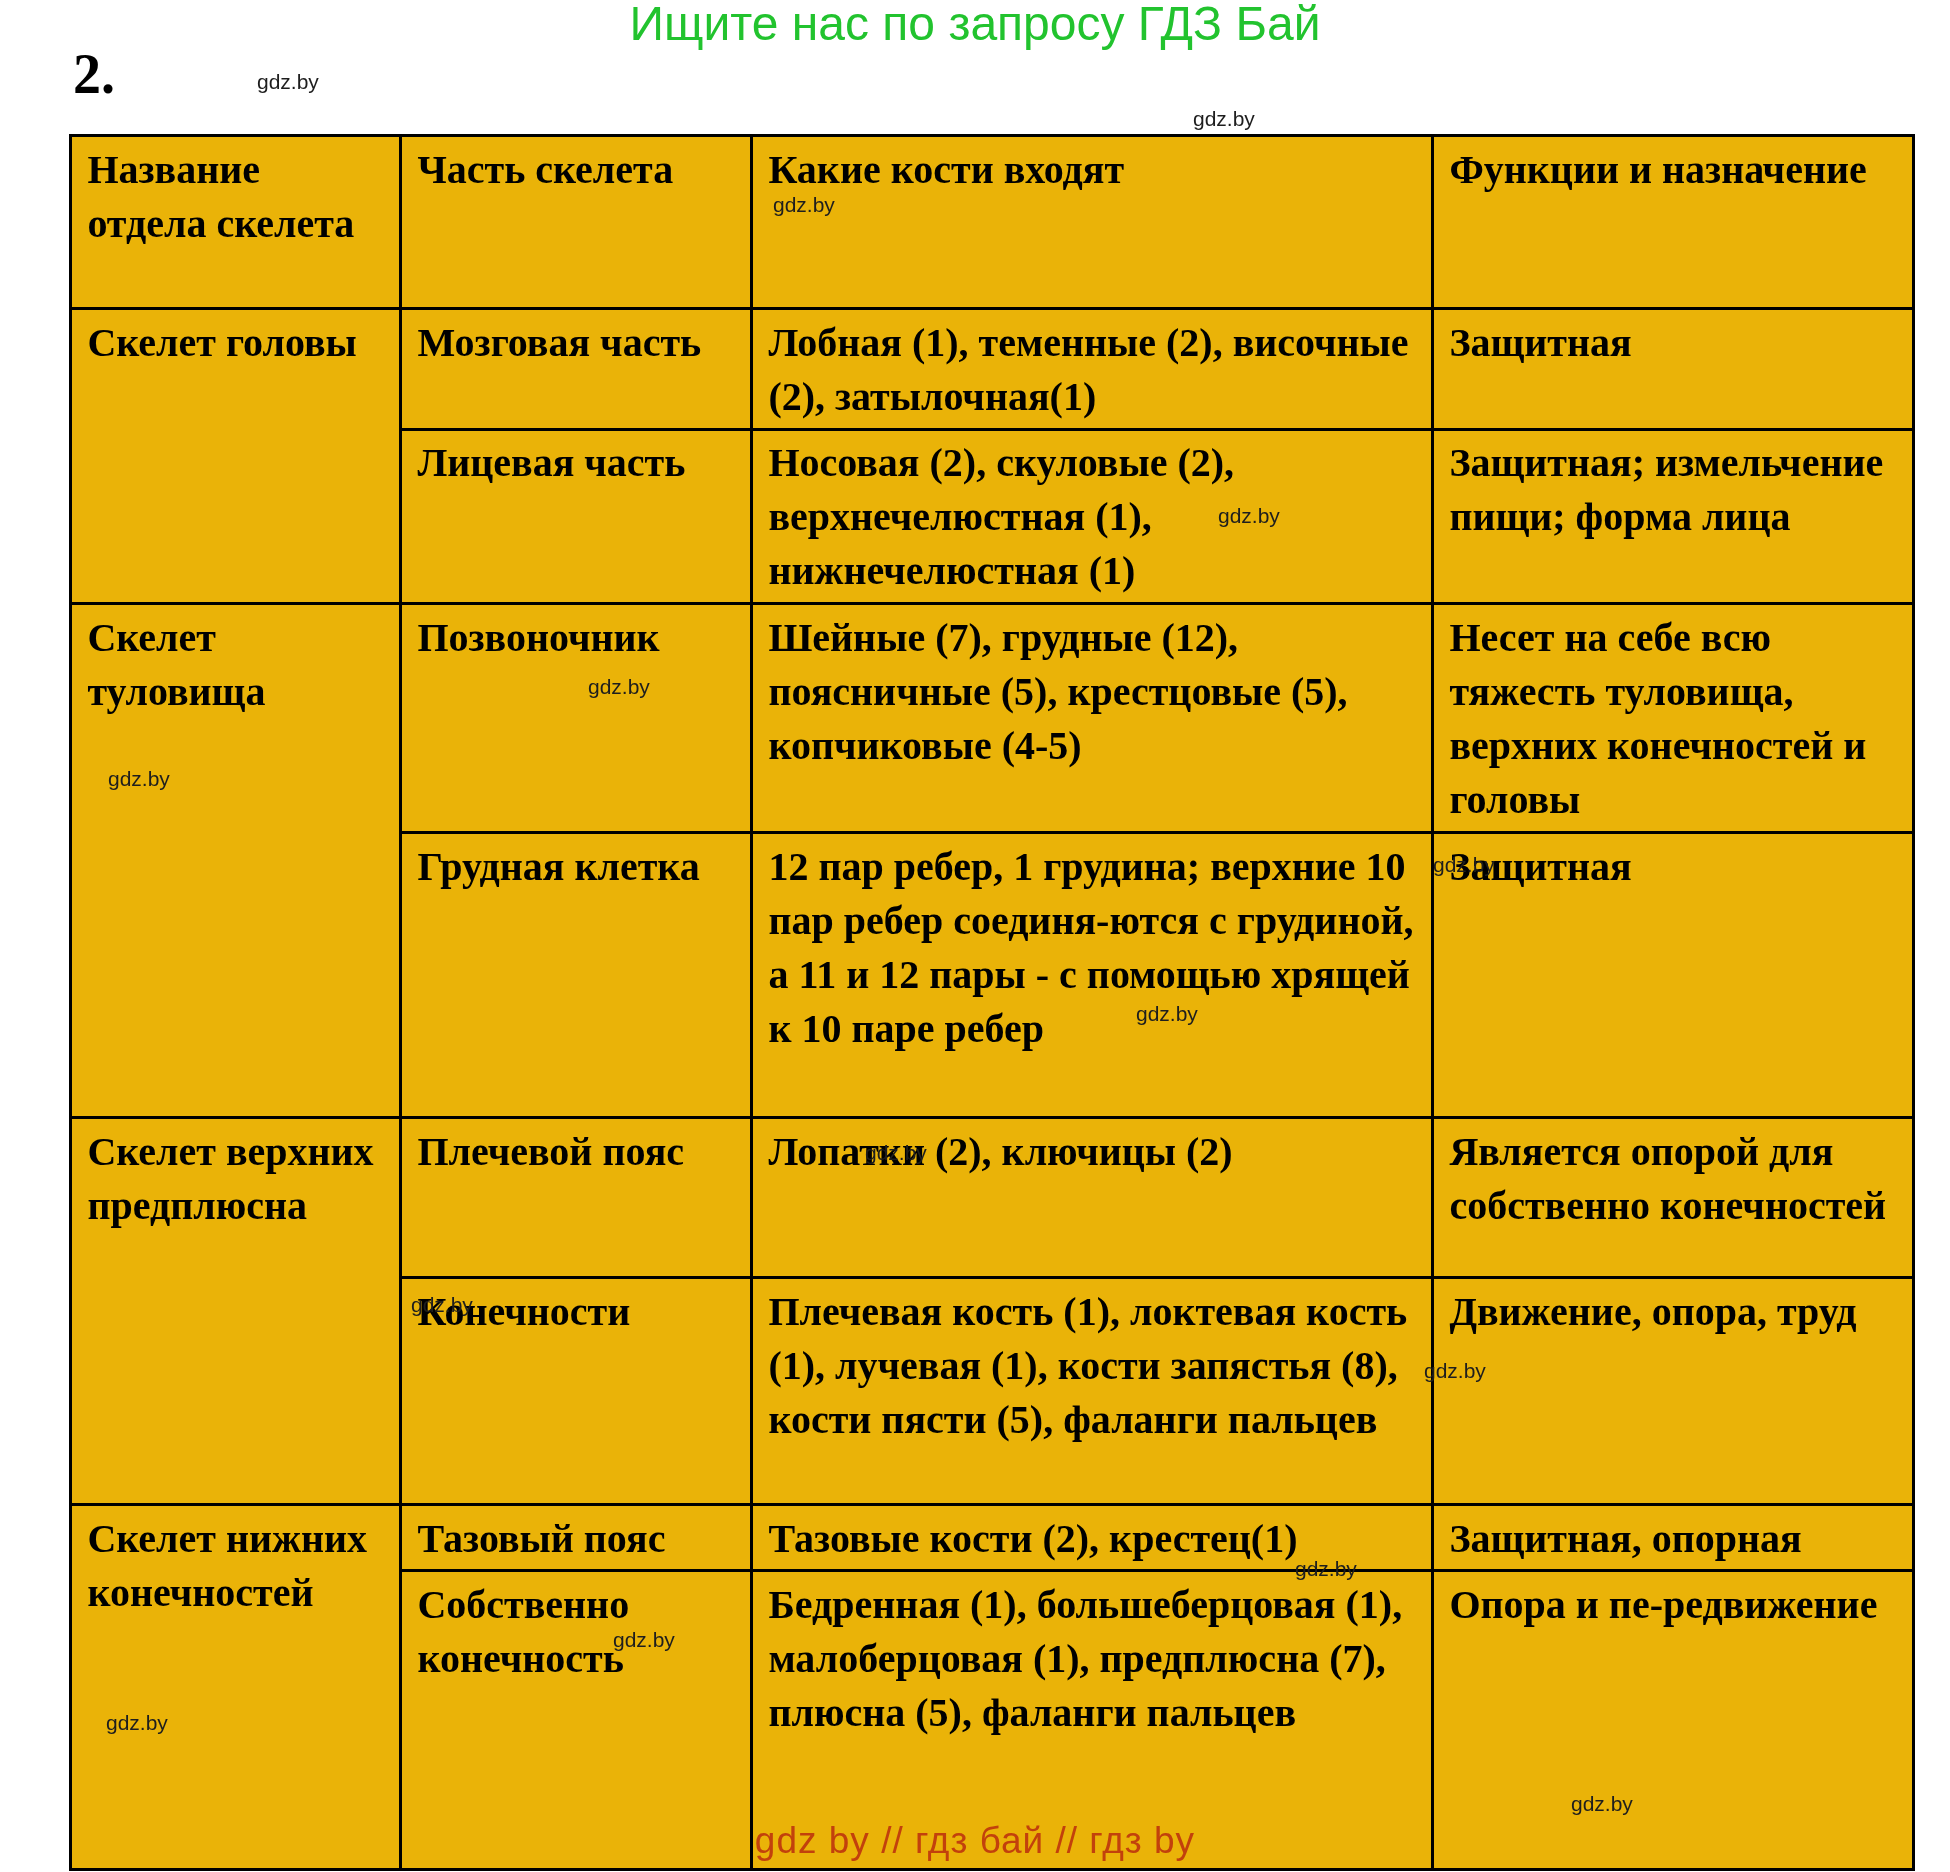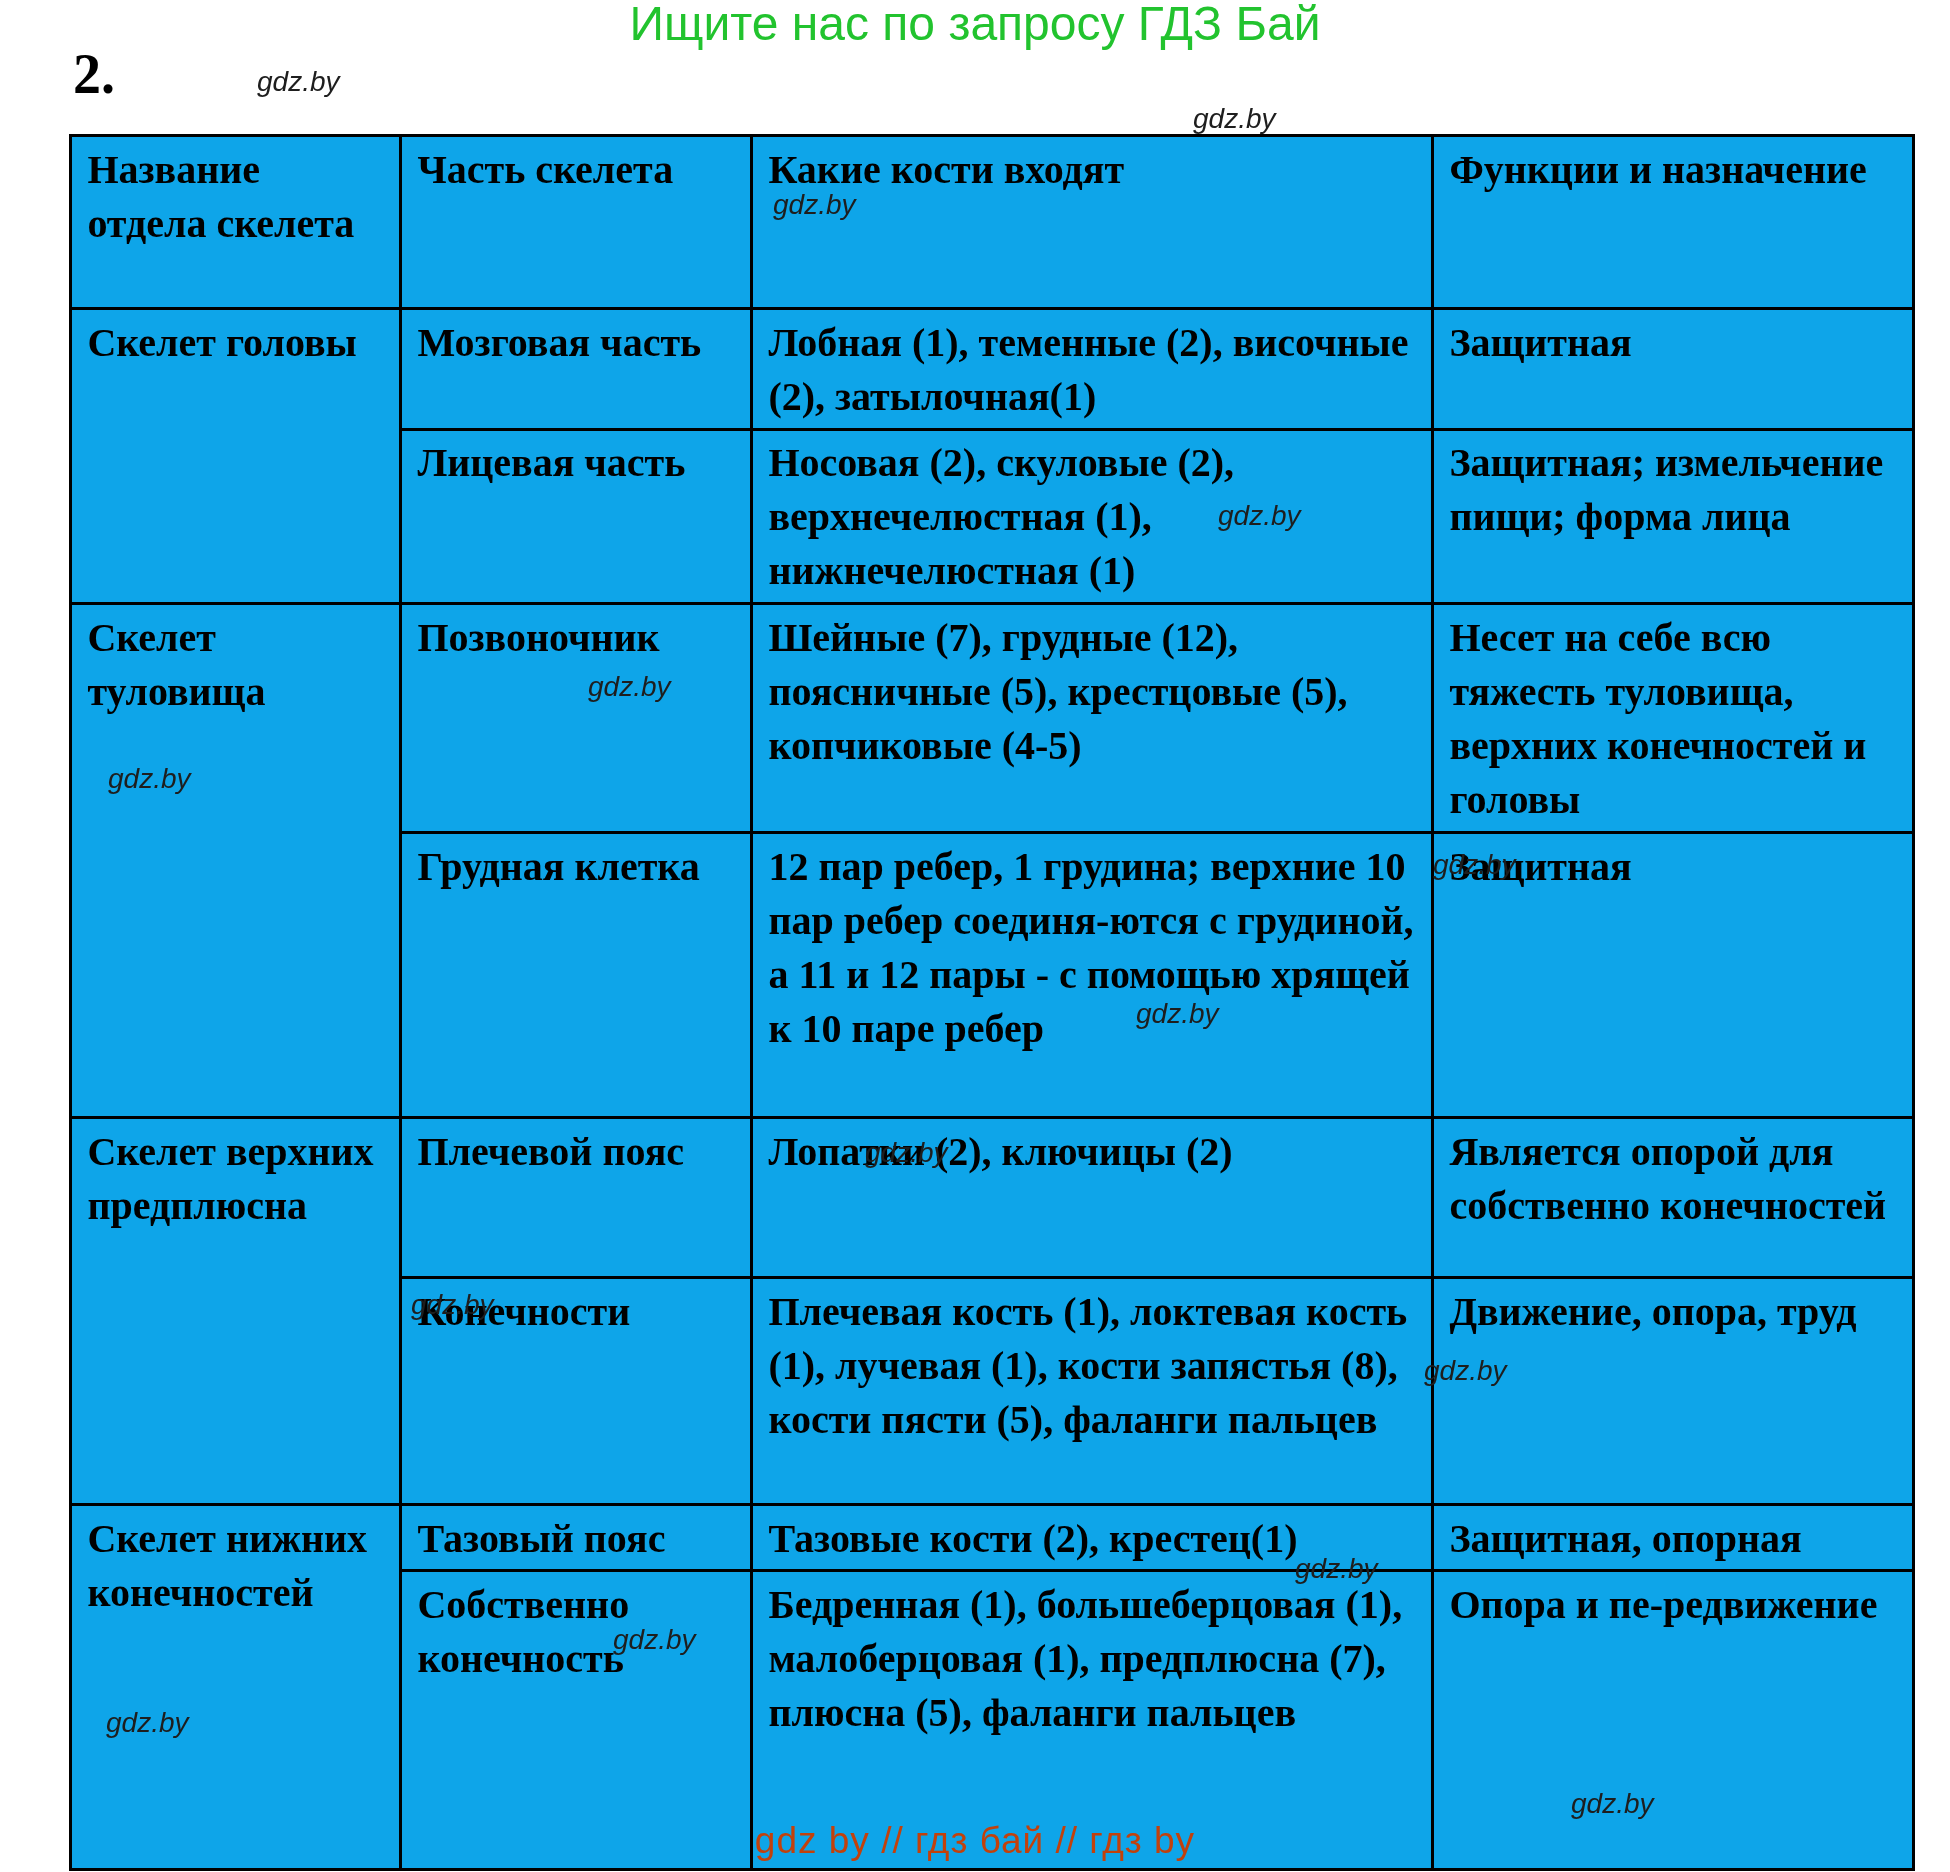--- a/index.html
+++ b/index.html
@@ -18,36 +18,36 @@
     color: #22c32e;
   }
   .task-number {
     position: absolute; left: 73px; top: 44px;
     font-size: 56px; font-weight: bold; line-height: 60px;
   }
   table.skeleton {
     position: absolute; left: 69px; top: 134px;
     width: 1843px;
     border-collapse: collapse; table-layout: fixed;
-    background: #0ea5e9;
+    background: #eab308;
   }
   table.skeleton th, table.skeleton td {
     border: 3.8px solid #000;
     vertical-align: top; text-align: left;
     padding: 5.8px 11.5px 3.8px 15.4px;
     font-size: 40px; line-height: 54px;
     font-weight: bold;
     overflow: hidden;
   }
   table.skeleton th { font-weight: bold; }
   .wm {
     position: absolute;
     font-family: "Liberation Sans", "DejaVu Sans", sans-serif;
-    font-size: 28px; line-height: 29px;
-    color: #1e1e1e; white-space: nowrap; font-style: italic;
+    font-size: 21px; line-height: 29px;
+    color: #1e1e1e; white-space: nowrap;
   }
   .footer {
     position: absolute; top: 1820px; left: 0; width: 100%;
     text-align: center;
     font-family: Liberation Sans, sans-serif;
     font-size: 37px; color: #c2410c; letter-spacing: 1px;
   }
 </style>
 </head>
 <body>

